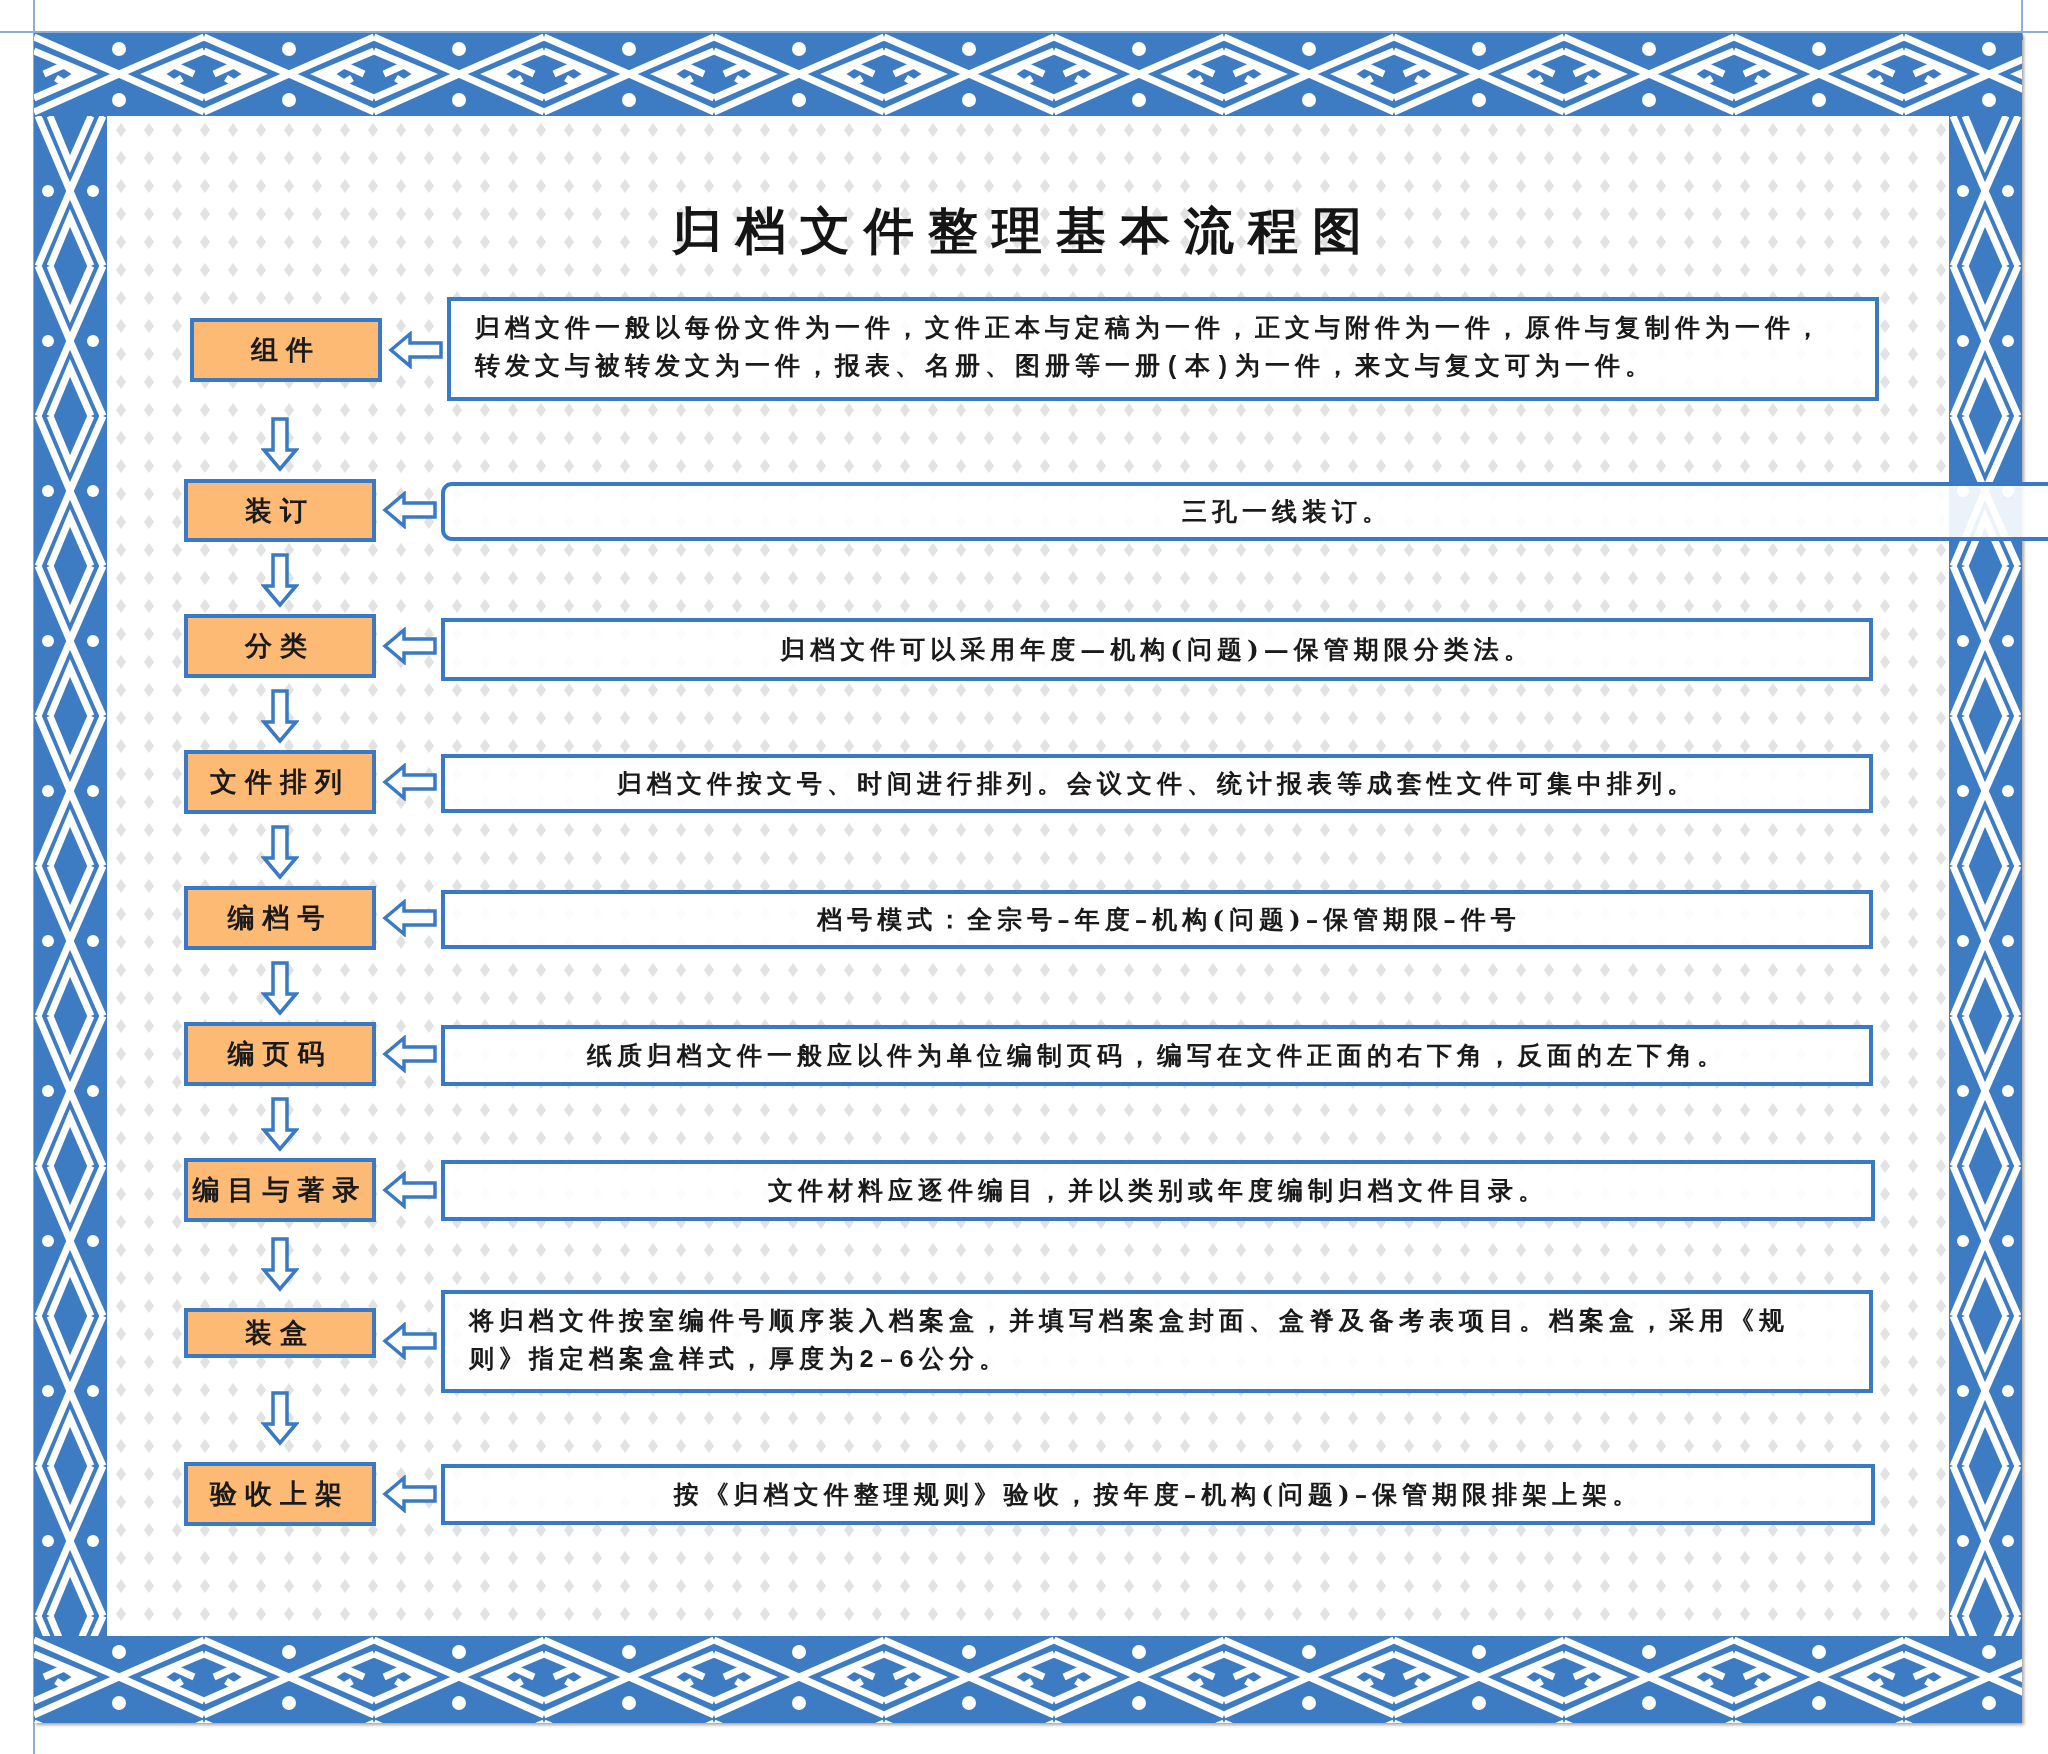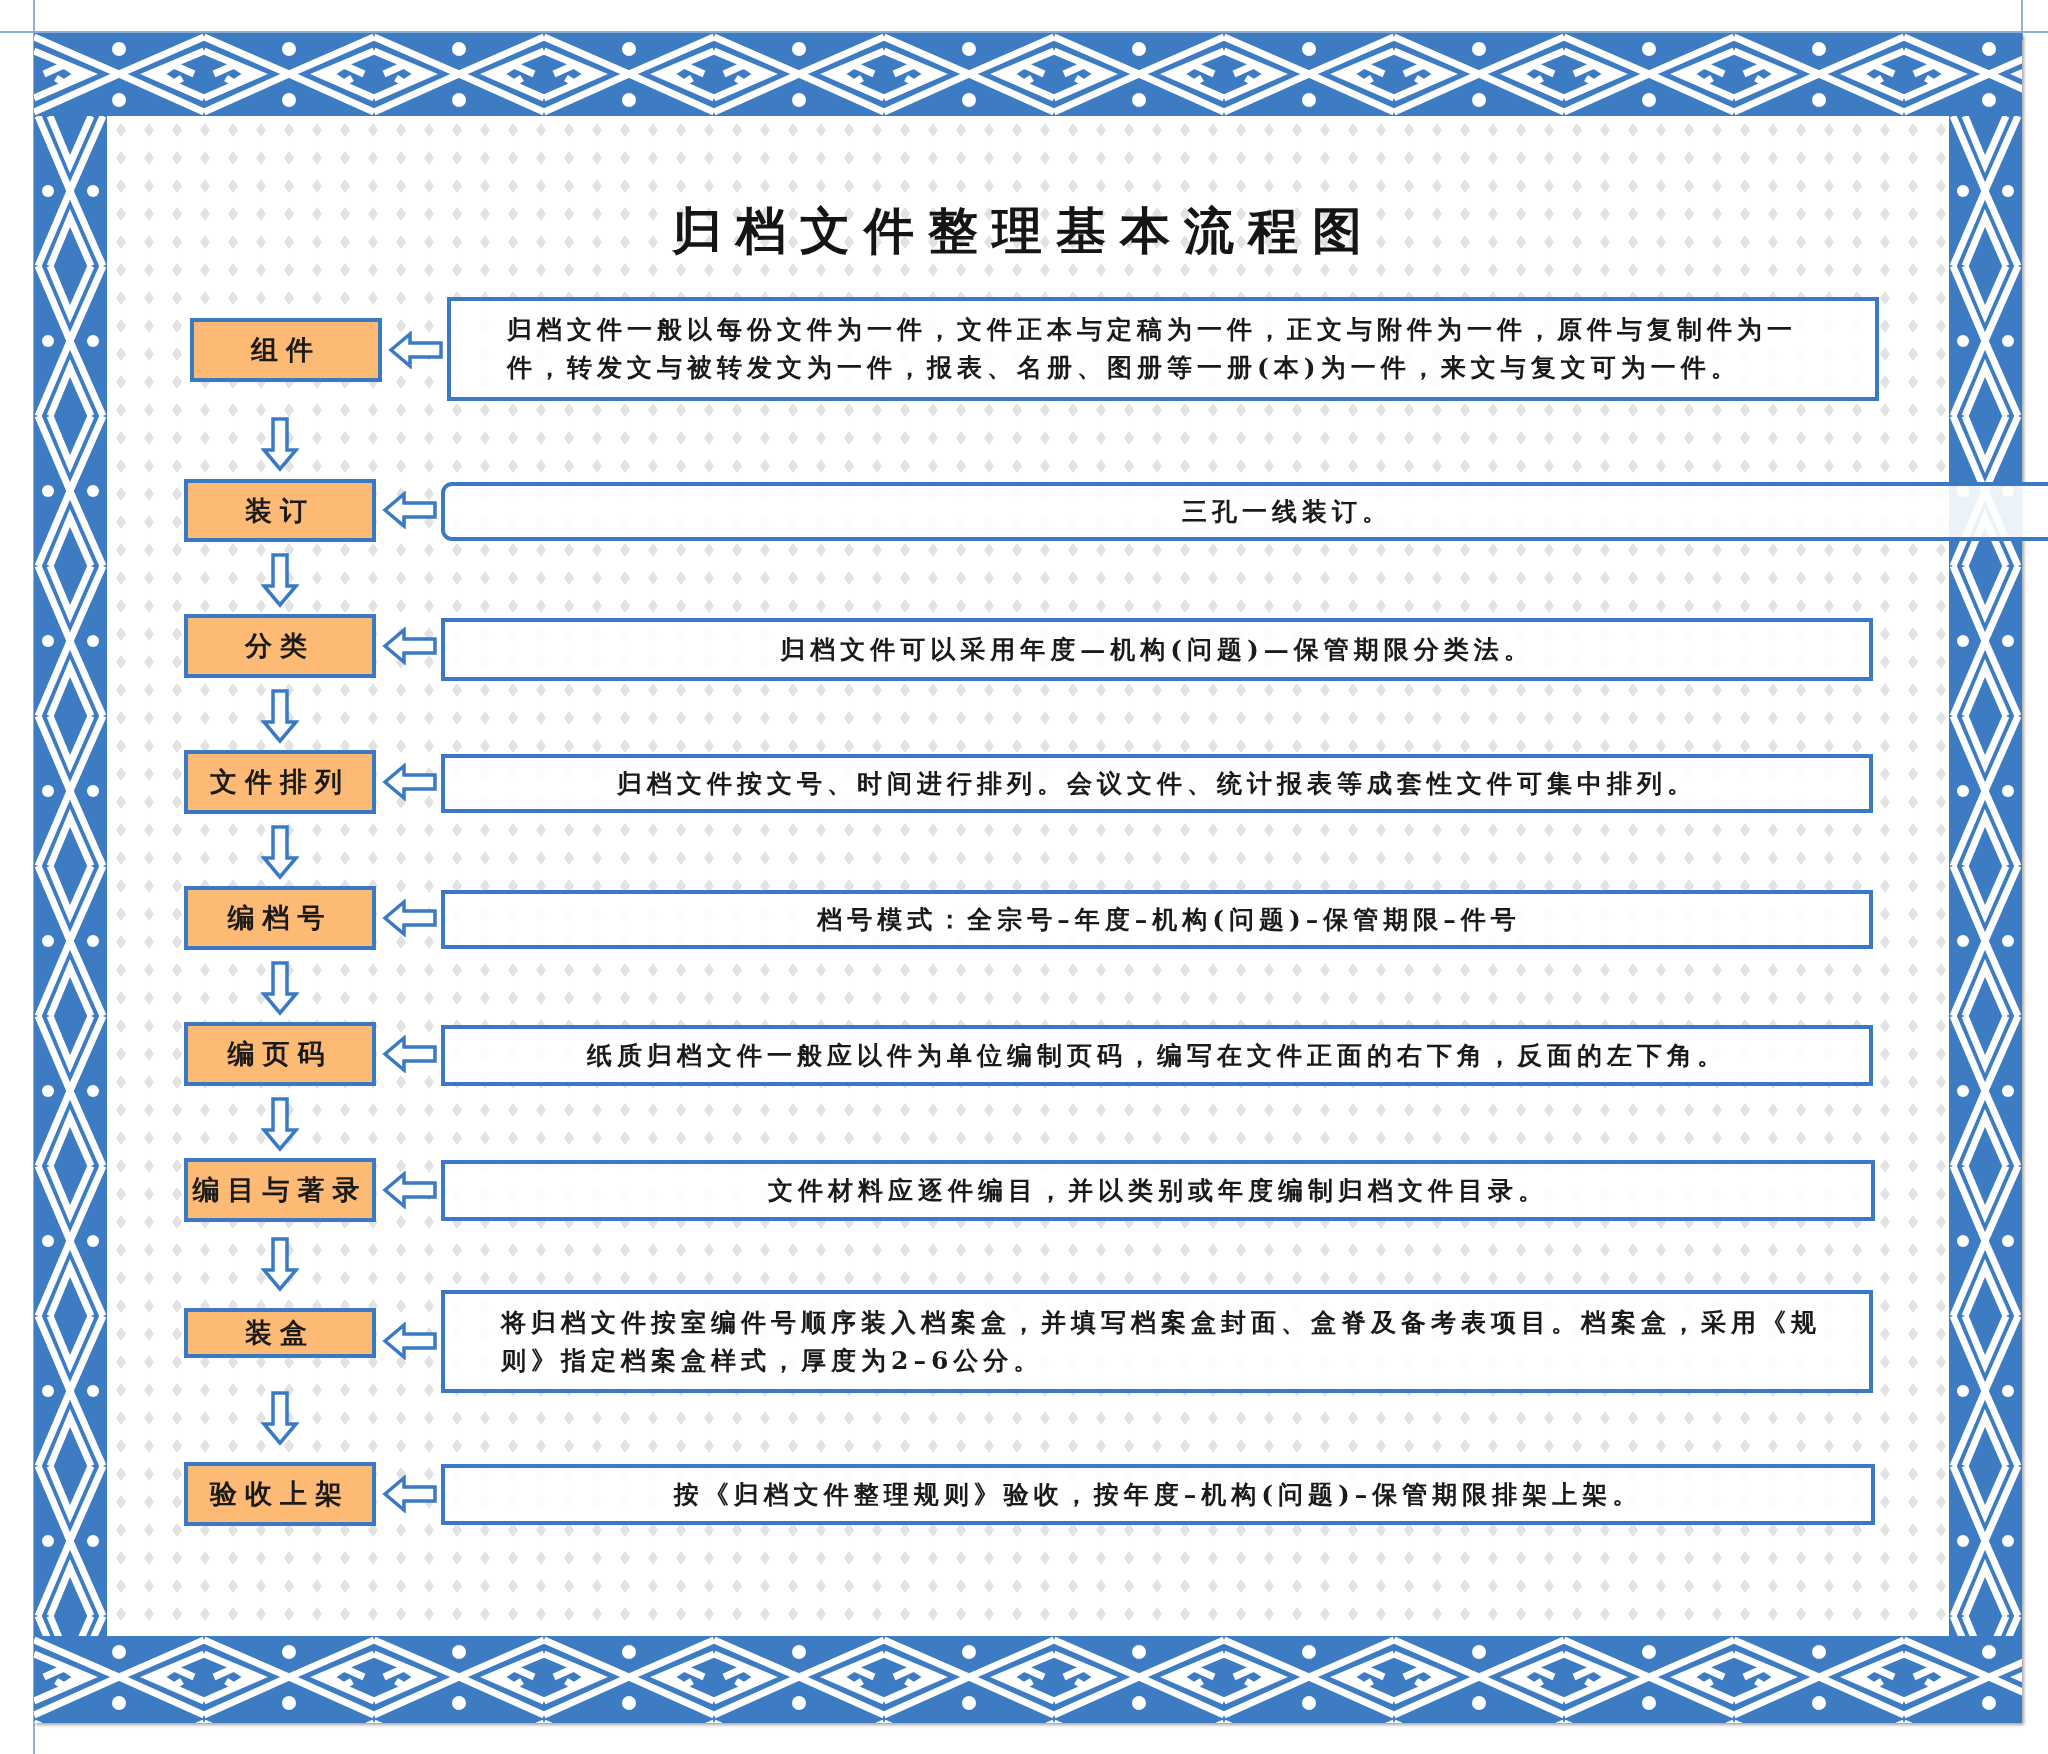--- a/index.html
+++ b/index.html
@@ -17,21 +17,21 @@
   .band-right{right:0;top:83px;width:73px;height:1520px;}
   .inner{position:absolute;left:73px;top:83px;width:1842px;height:1520px;background:#ffffff;overflow:hidden;}
   .inner svg.bg{position:absolute;left:0;top:0;width:100%;height:100%;}
   .title{position:absolute;left:0;top:192px;width:2048px;text-align:center;font-size:50px;font-weight:bold;
          letter-spacing:14px;color:#151515;margin-top:6px;}
   .step{position:absolute;border:4px solid #3a7ac4;background:#fdba74;box-sizing:border-box;display:flex;
         align-items:center;justify-content:center;font-size:27px;font-weight:bold;letter-spacing:8px;}
   .desc{position:absolute;border:4px solid #3a7ac4;box-sizing:border-box;background:rgba(255,255,255,0.9);
         display:flex;align-items:center;font-size:25px;font-weight:bold;letter-spacing:5px;line-height:38px;}
   .desc.center{justify-content:center;text-align:center;}
-  .desc.left{justify-content:center;padding:0 24px 0 56px;text-align:left;}
+  .desc.left{justify-content:center;padding:0 24px 0 24px;text-align:left;font-family:Liberation Mono, monospace;}
   .arrow-left{position:absolute;width:56px;height:38px;}
   .arrow-down{position:absolute;width:38px;height:56px;}
 </style>
 </head>
 <body>
 
 <div class="guide-h"></div>
 <div class="guide-v"></div>
 <div class="guide-v2"></div>
 

